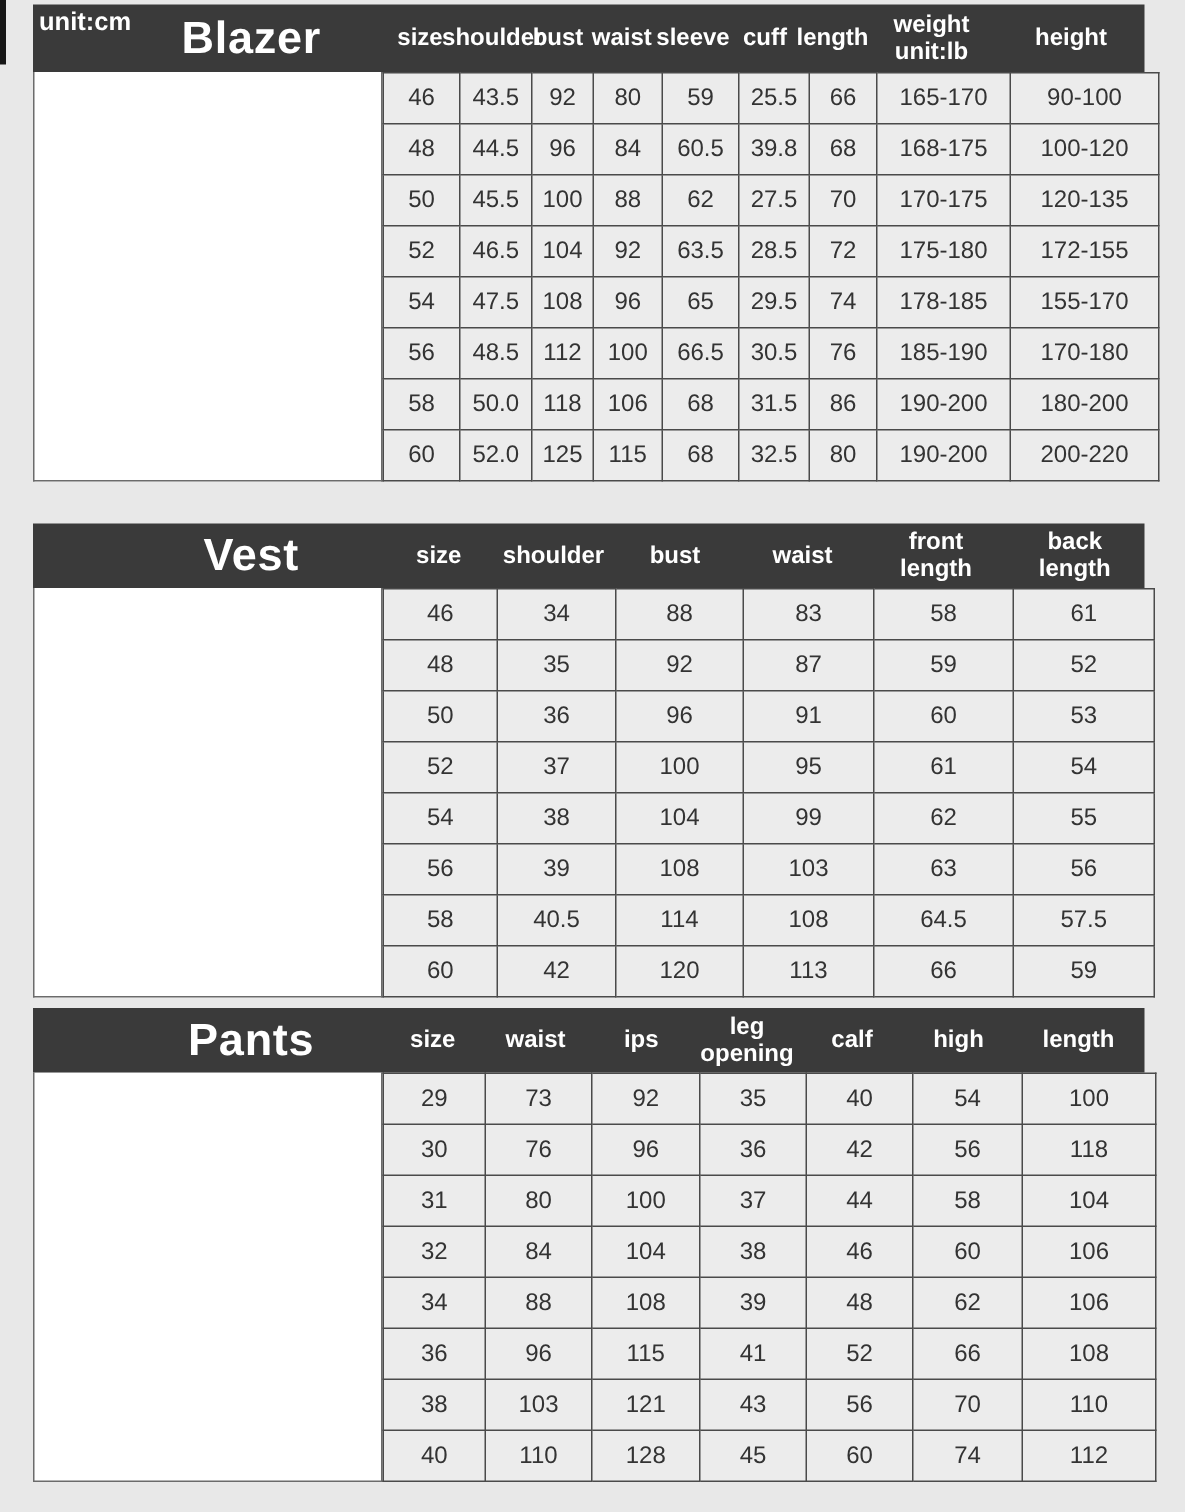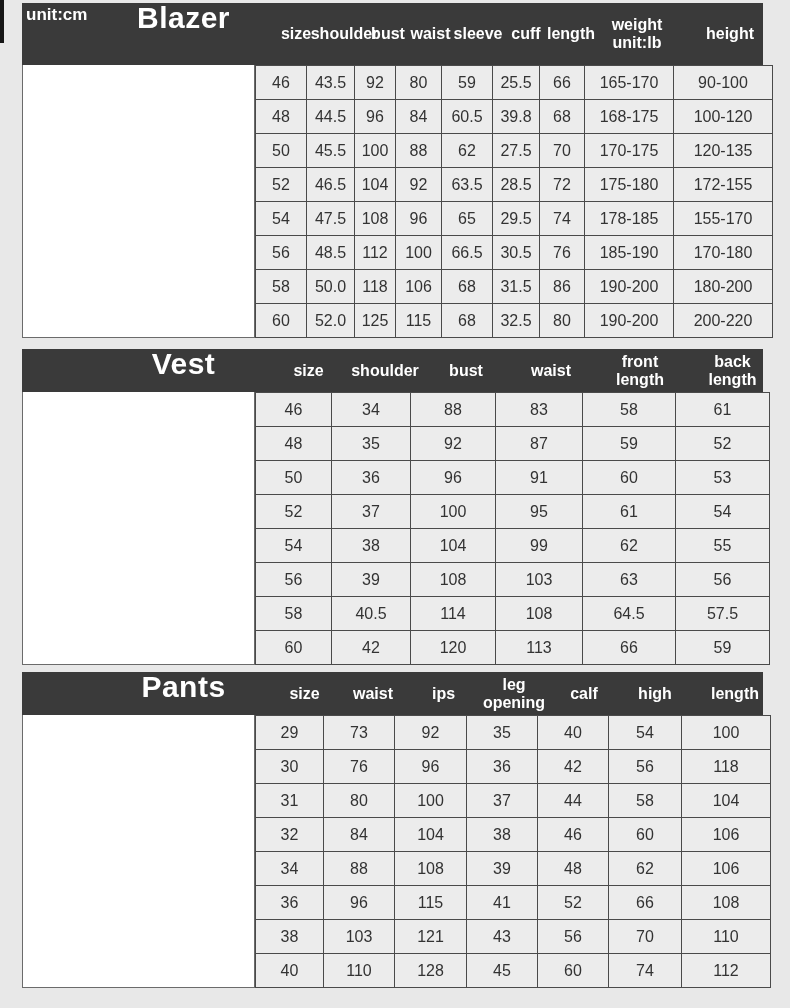--- a/index.html
+++ b/index.html
@@ -28,37 +28,37 @@
   .t0 { top: 3px; }
   .t1 { top: 349px; }
   .t2 { top: 672px; }
 
   .bar {
     background: #3a3a3a;
     display: flex;
     position: relative;
     height: 43px;
   }
-  .t0 .bar { height: 62px; }
+  .t0 .bar { height: 45px; }
 
   .unit-label {
     position: absolute;
     left: 4px; top: 2px;
     color: #ffffff;
     font-size: 17px;
     font-weight: bold;
   }
   .title-zone {
     width: 233px;
     box-sizing: border-box;
     padding-left: 58px;
     display: flex;
+    align-items: center;
     justify-content: center;
     flex: none;
-    margin-left: 16px;
   }
   .title {
     color: #ffffff;
     font-size: 30px;
     font-weight: 600;
     letter-spacing: 0.5px;
     line-height: 1;
   }
   .cols {
     flex: 1;

